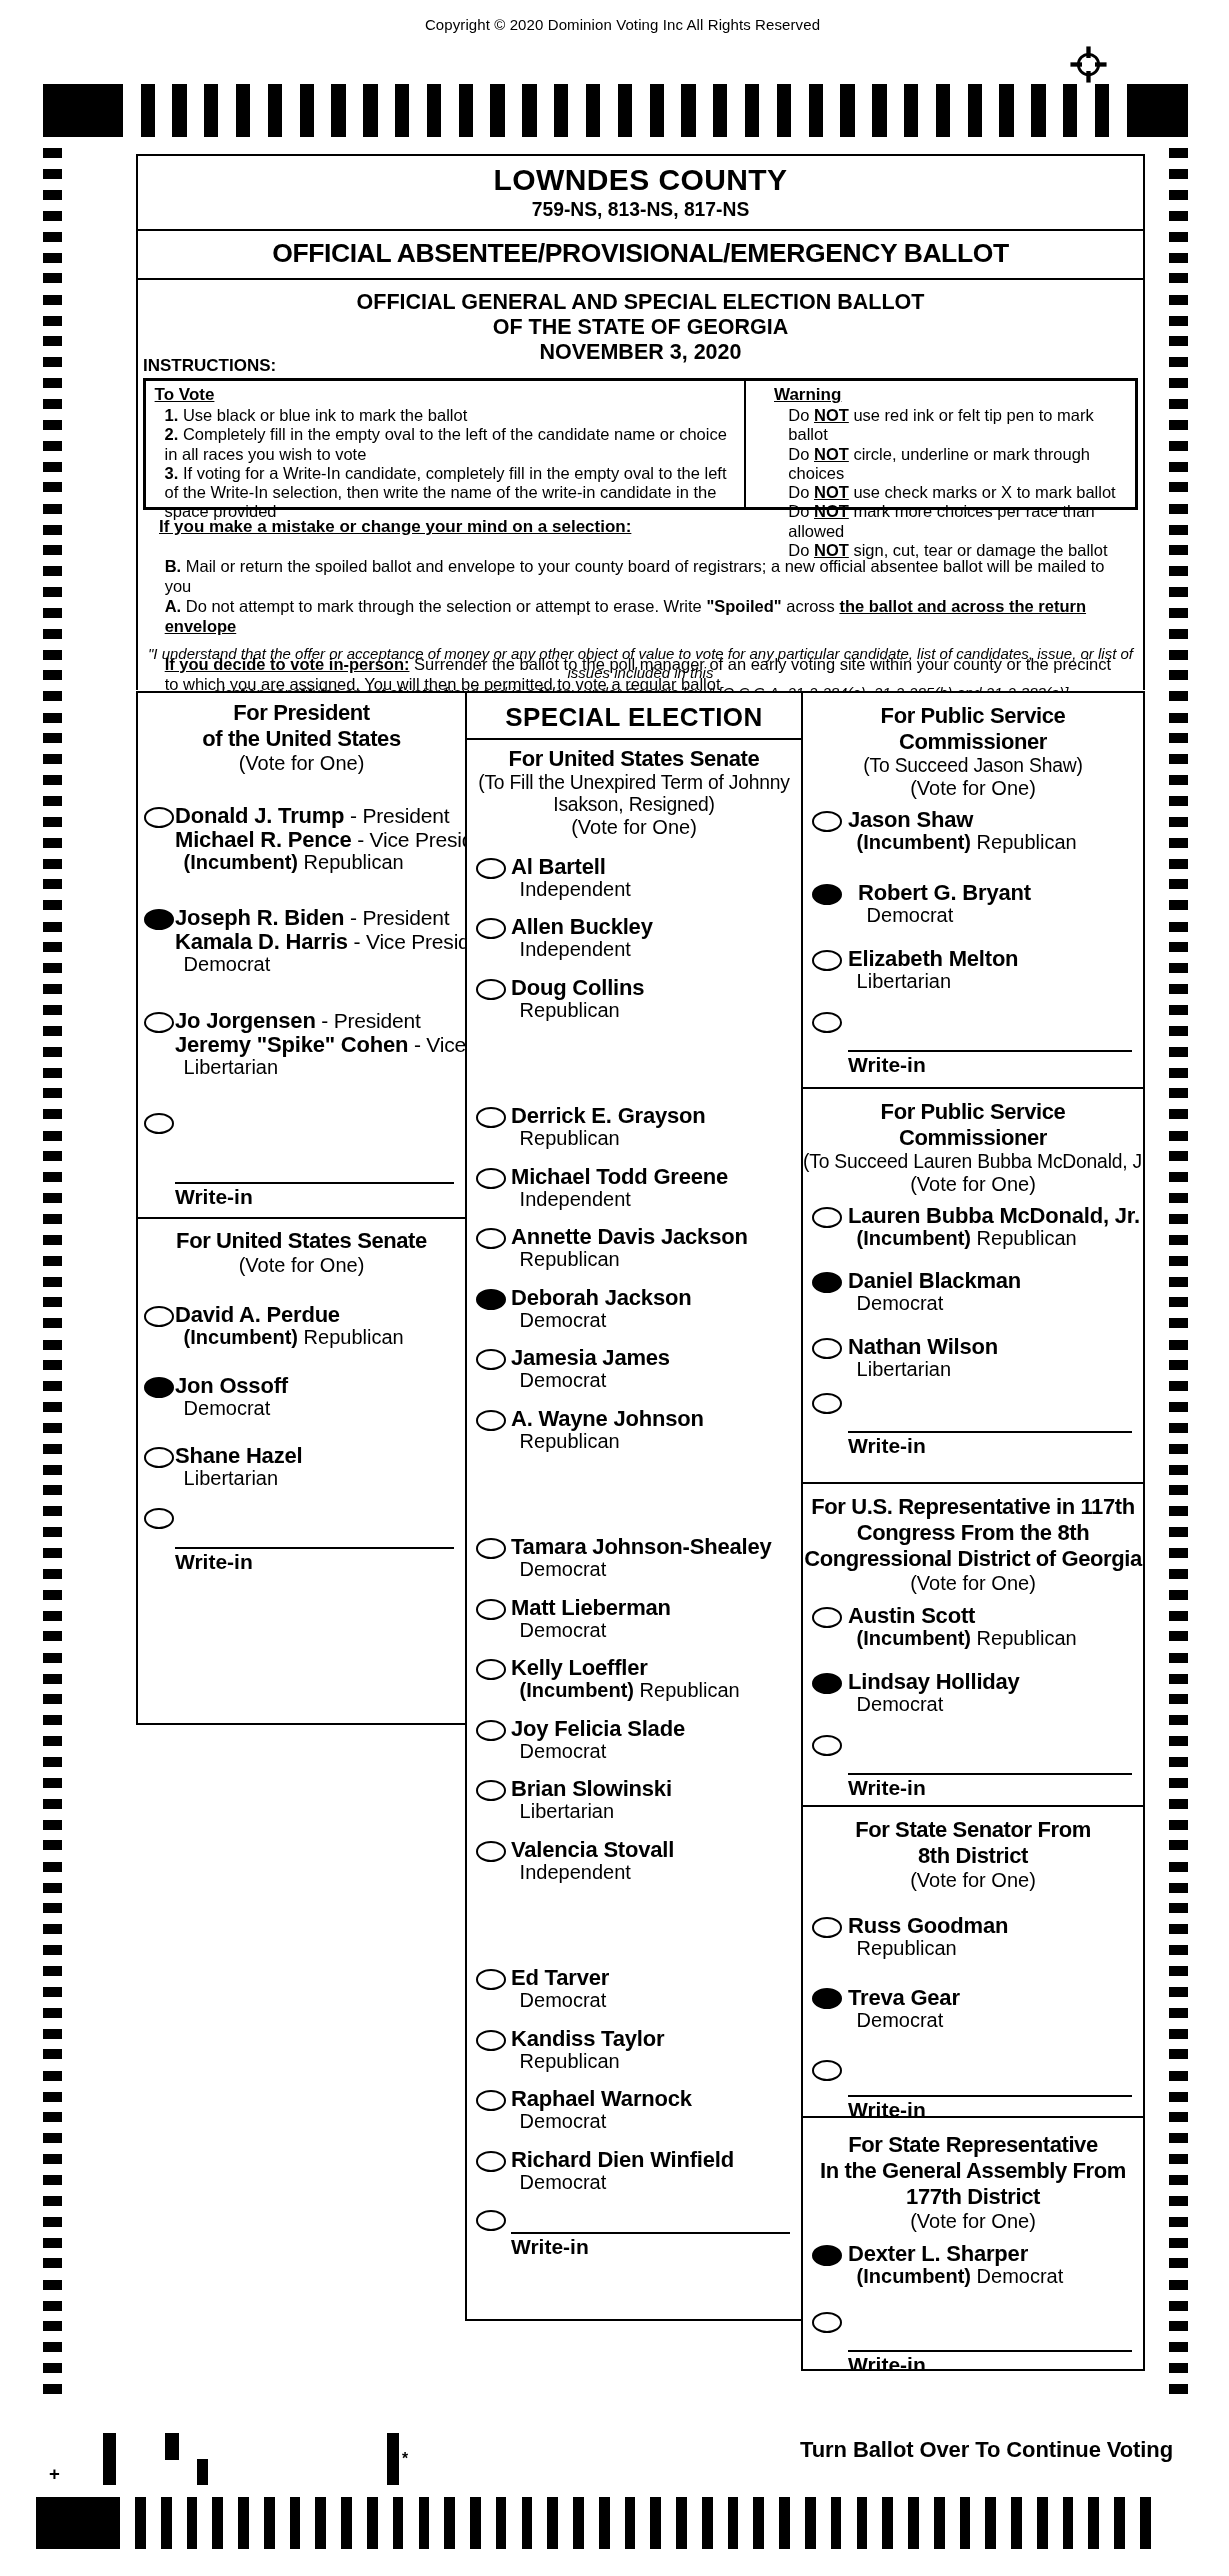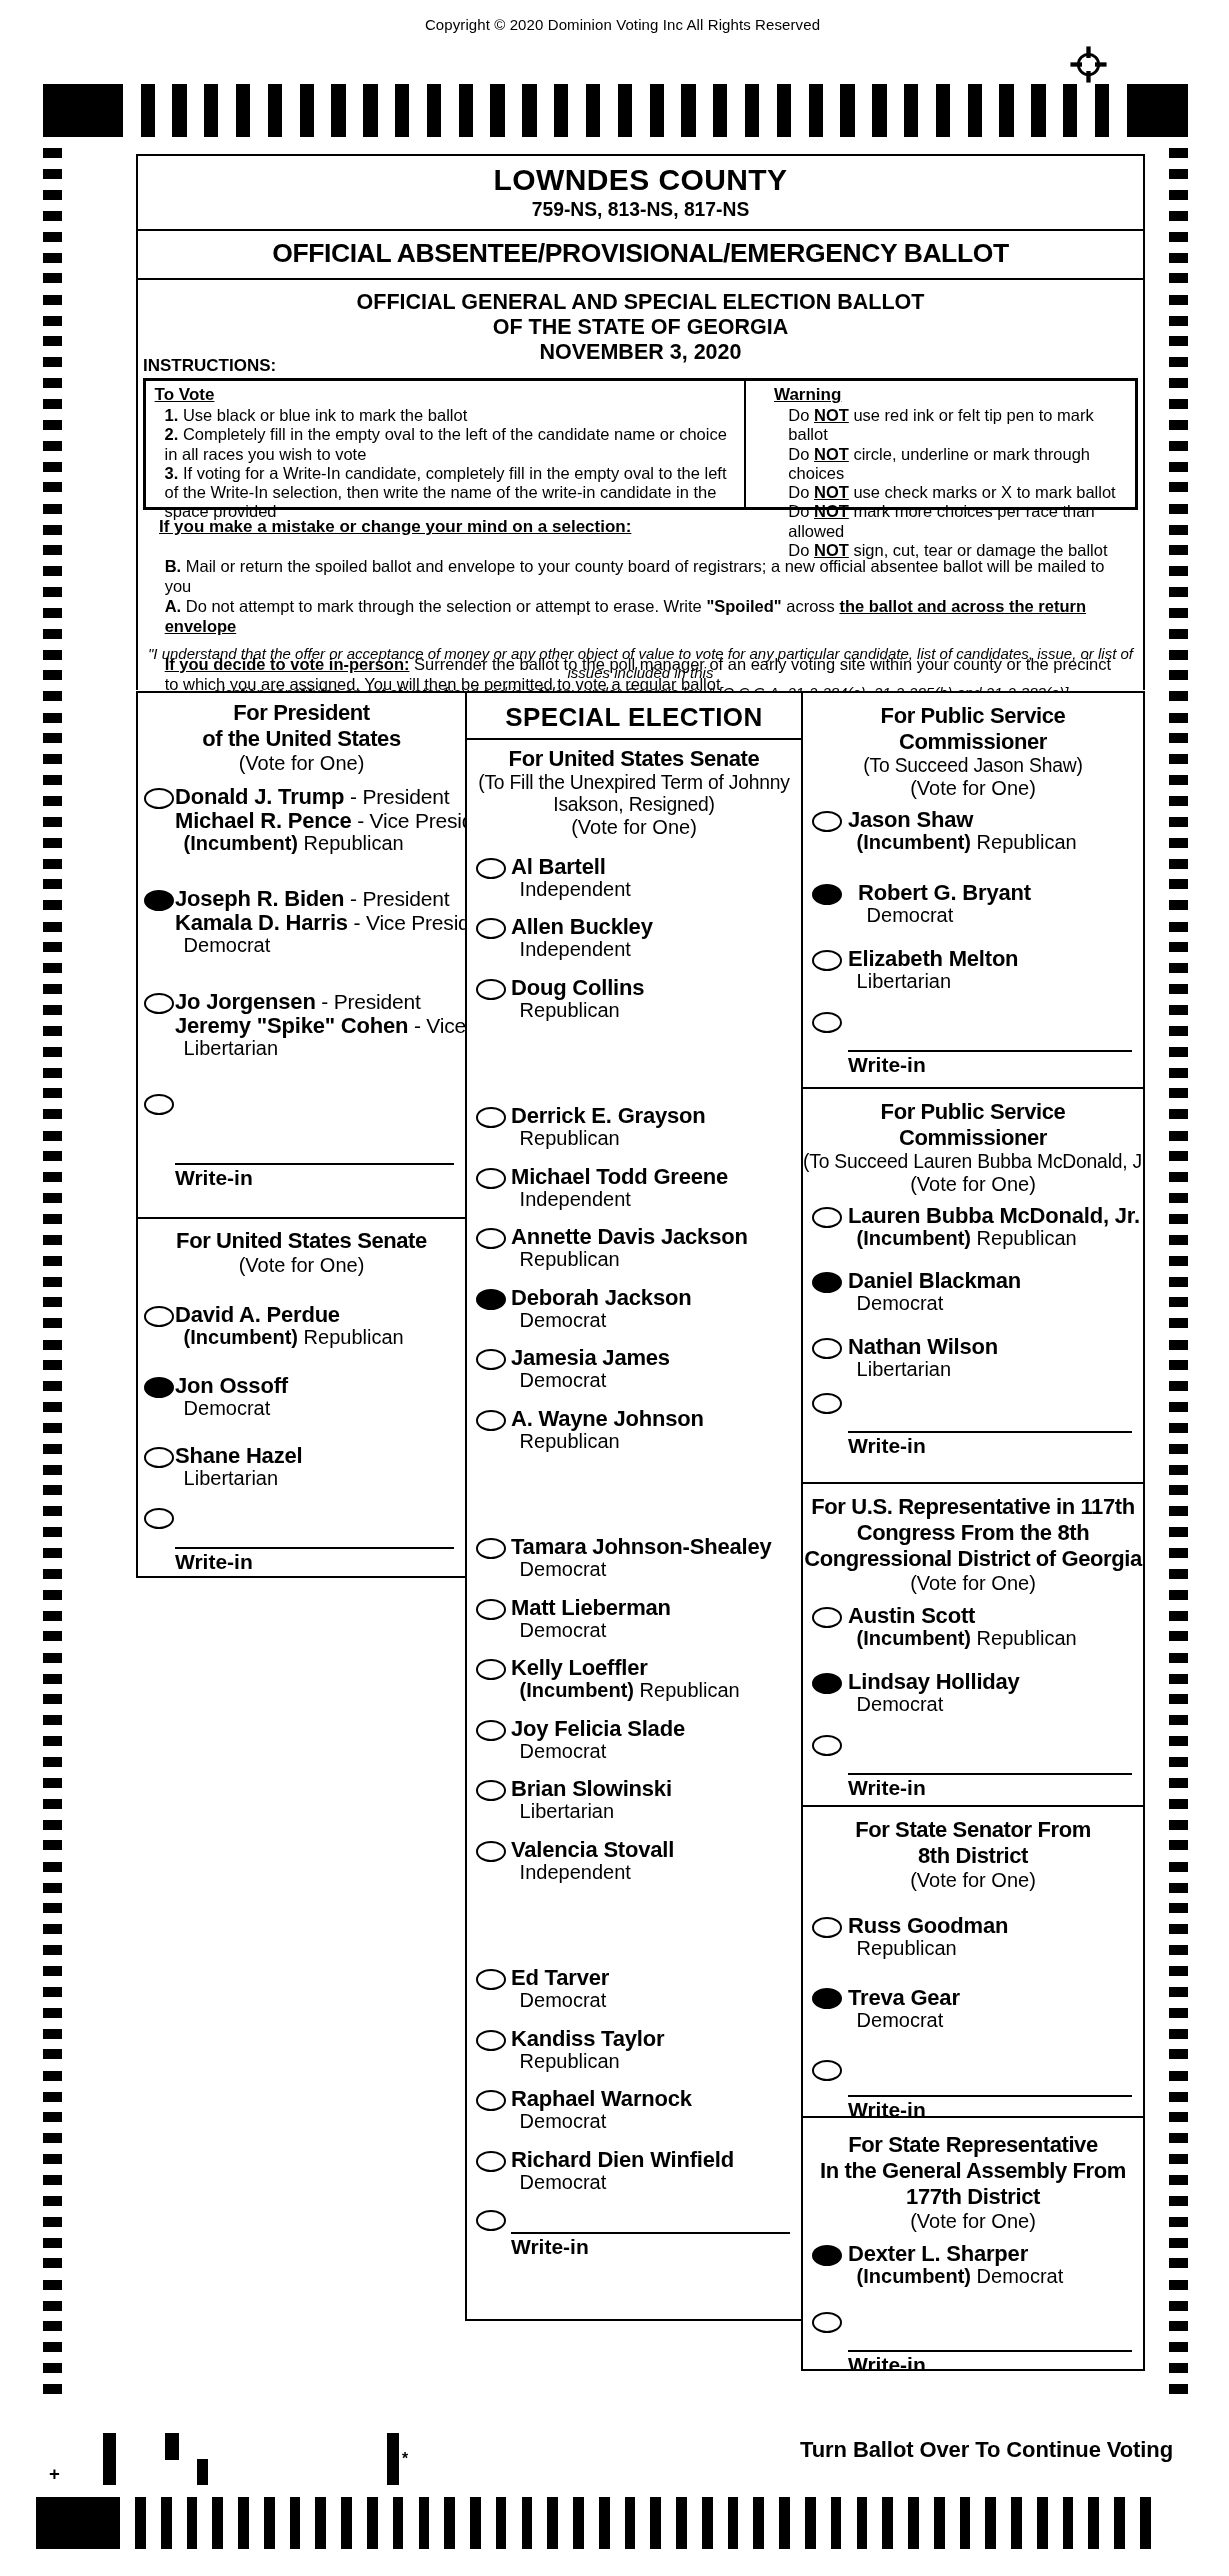--- a/index.html
+++ b/index.html
@@ -437,28 +437,28 @@
     </div>
   <div class="mk-person" id="in-person"><span class="b u">If you decide to vote in-person:</span><span>  Surrender the ballot to the poll manager of an early voting site within your county or the precinct to which you are assigned.  You will then be permitted to vote a regular ballot</span></div>
 </div>
 
 <div class="abs disclaimer" id="disclaimer">
     <div>"I understand that the offer or acceptance of money or any other object of value to vote for any particular candidate, list of candidates, issue, or list of issues included in this</div>
     <div>election constitutes an act of voter fraud and is a felony under Georgia law." [O.C.G.A. 21-2-284(e), 21-2-285(h) and 21-2-383(a)]</div>
   </div>
 
 <div id="columns">
-    <div class="col col1" style="left: 136px; top: 691px; width: 329px; height: 887px;">
+    <div class="col col1" style="left: 136px; top: 691px; width: 329px; height: 1034px;">
       <div class="contest" style="height: 526px;">
         <div class="chead" style="padding-top: 7.2px;">
           <div class="ctitle">For President</div>
           <div class="ctitle">of the United States</div>
           <div class="cvote">(Vote for One)</div>
         </div>
-        <div class="cand" style="margin-top: 9px; padding-left: 37px;">
+        <div class="cand" style="margin-top: 28px; padding-left: 37px;">
           <span class="oval" style="left: 5.7px; top: 2.9px;"></span>
           <div class="nmrow"><span class="nm">Donald J. Trump</span><span class="sfx"> - President</span></div>
           <div class="nmrow"><span class="nm">Michael R. Pence</span><span class="sfx"> - Vice President</span></div>
           <div class="party"><span class="pfx">(Incumbent) </span><span>Republican</span></div>
         </div>
         <div class="cand" style="margin-top: 33px; padding-left: 37px;">
           <span class="oval filled" style="left: 5.7px; top: 2.9px;"></span>
           <div class="nmrow"><span class="nm">Joseph R. Biden</span><span class="sfx"> - President</span></div>
           <div class="nmrow"><span class="nm">Kamala D. Harris</span><span class="sfx"> - Vice President</span></div>
           <div class="party"><span>Democrat</span></div>

